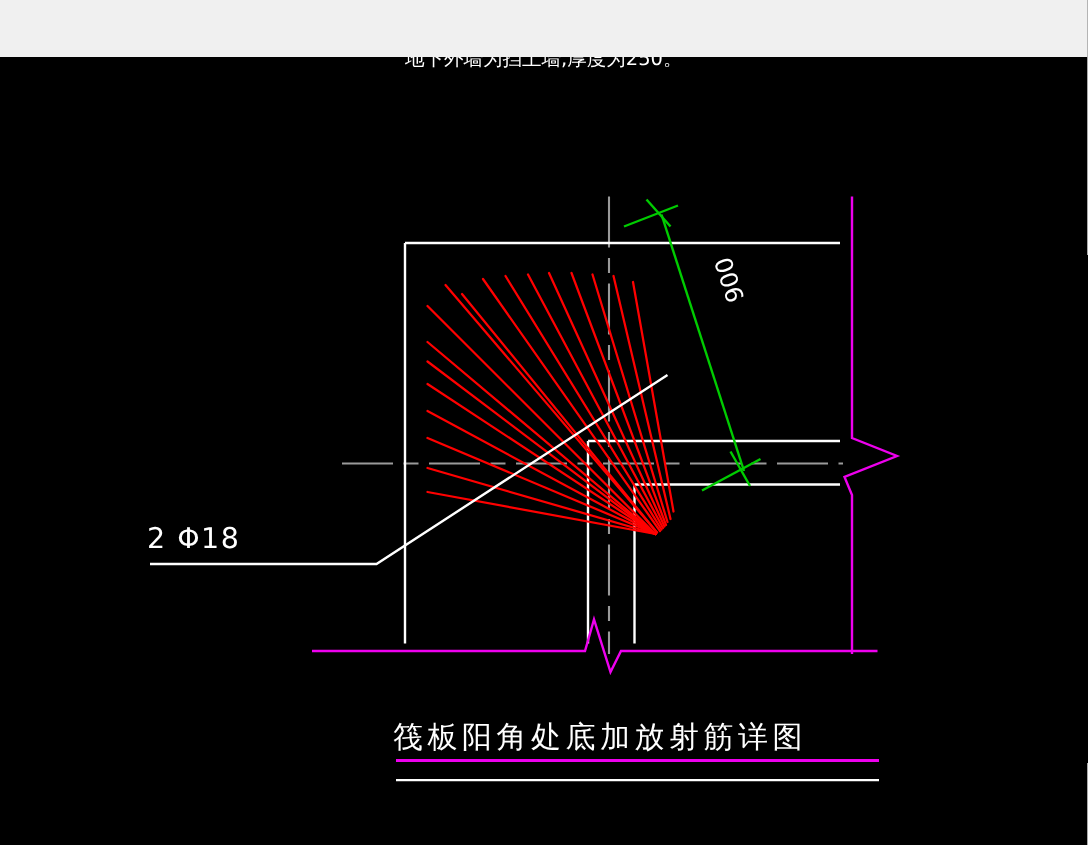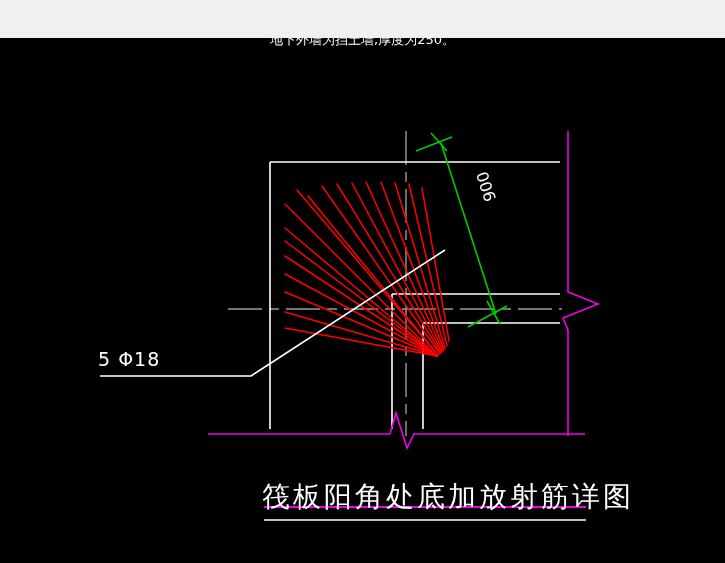--- a/index.html
+++ b/index.html
@@ -58,21 +58,21 @@
     position: absolute;
     left: 0;
     top: -5px;
     width: 725px;
     height: 18px;
     overflow: hidden;
   }
   .title-text {
     position: absolute;
     color: #ffffff;
-    font-size: 28px;
+    font-size: 20px;
     font-family: "DejaVu Sans", sans-serif;
     letter-spacing: 3px;
     white-space: nowrap;
   }
   .label-text {
     position: absolute;
     color: #ffffff;
     font-size: 19px;
     font-family: "DejaVu Sans", sans-serif;
     white-space: nowrap;
@@ -172,21 +172,21 @@
         <line x1="418" y1="396" x2="585" y2="396"></line>
       </g>
 
       <g>
         <line x1="264" y1="469" x2="586" y2="469" stroke="#ee00ee" stroke-width="2"></line>
         <line x1="264" y1="482" x2="586" y2="482" stroke="#ffffff" stroke-width="1.5"></line>
       </g>
 
     </svg>
 
-    <div class="label-text" style="left:98px; top:310px;">5 Φ18</div>
+    <div class="label-text" style="left:98px; top:310px;">2 Φ18</div>
 
     <div class="dim-text" style="left:482px; top:166px; transform: rotate(252deg);">900</div>
 
     <div class="title-text" style="left:262px; top:440px;">筏板阳角处底加放射筋详图</div>
 
   </div>
 
   <div id="bottom-strip"></div>
 
 </div>

